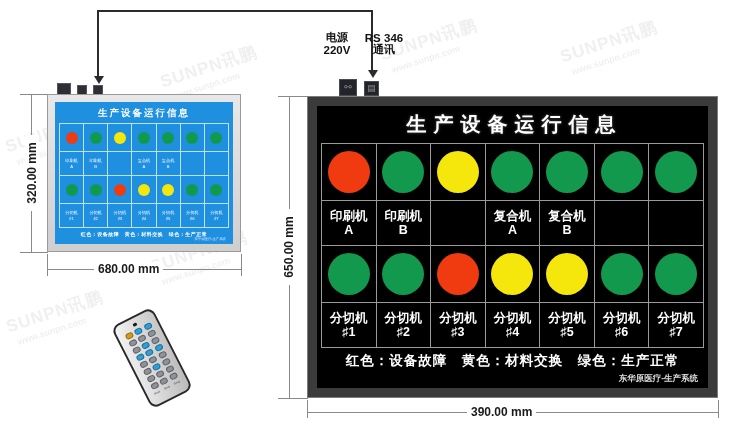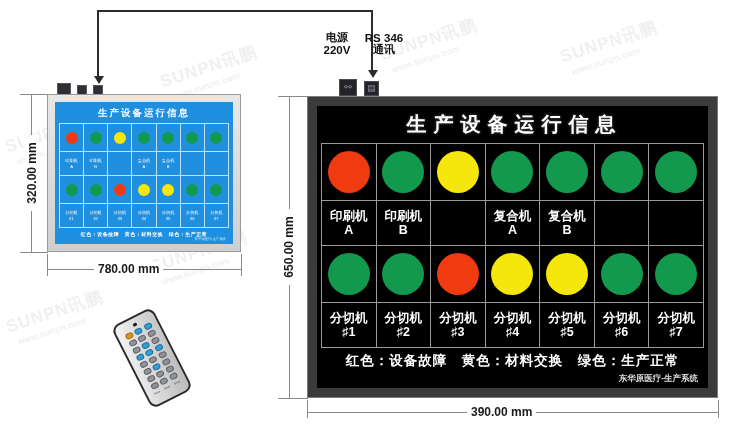--- a/index.html
+++ b/index.html
@@ -489,21 +489,21 @@
         </div>
     </div>
     <div class="bp-legend">红色：设备故障　黄色：材料交换　绿色：生产正常</div>
     <div class="bp-sign">东华原医疗-生产系统</div>
   </div>
 </div>
 
 <div class="dim-cap-v" style="left:47px;  top:254px; height:22px;"></div>
 <div class="dim-cap-v" style="left:241px; top:254px; height:22px;"></div>
 <div class="dim-line-h" style="left:47px; top:269px; width:194px;"></div>
-<div class="dim-label" style="left:94px; top:262px;">780.00 mm</div>
+<div class="dim-label" style="left:94px; top:262px;">680.00 mm</div>
 
 <div class="dim-cap-h" style="left:20px; top:94px;  width:28px;"></div>
 <div class="dim-cap-h" style="left:20px; top:252px; width:28px;"></div>
 <div class="dim-line-v" style="left:31px; top:94px; height:158px;"></div>
 <div class="dim-label vert" style="left:-6px; top:166px; width:76px; text-align:center;">320.00 mm</div>
 
 <div class="dim-cap-v" style="left:307px; top:400px; height:18px;"></div>
 <div class="dim-cap-v" style="left:718px; top:400px; height:18px;"></div>
 <div class="dim-line-h" style="left:307px; top:412px; width:411px;"></div>
 <div class="dim-label" style="left:467px; top:405px;">390.00 mm</div>

